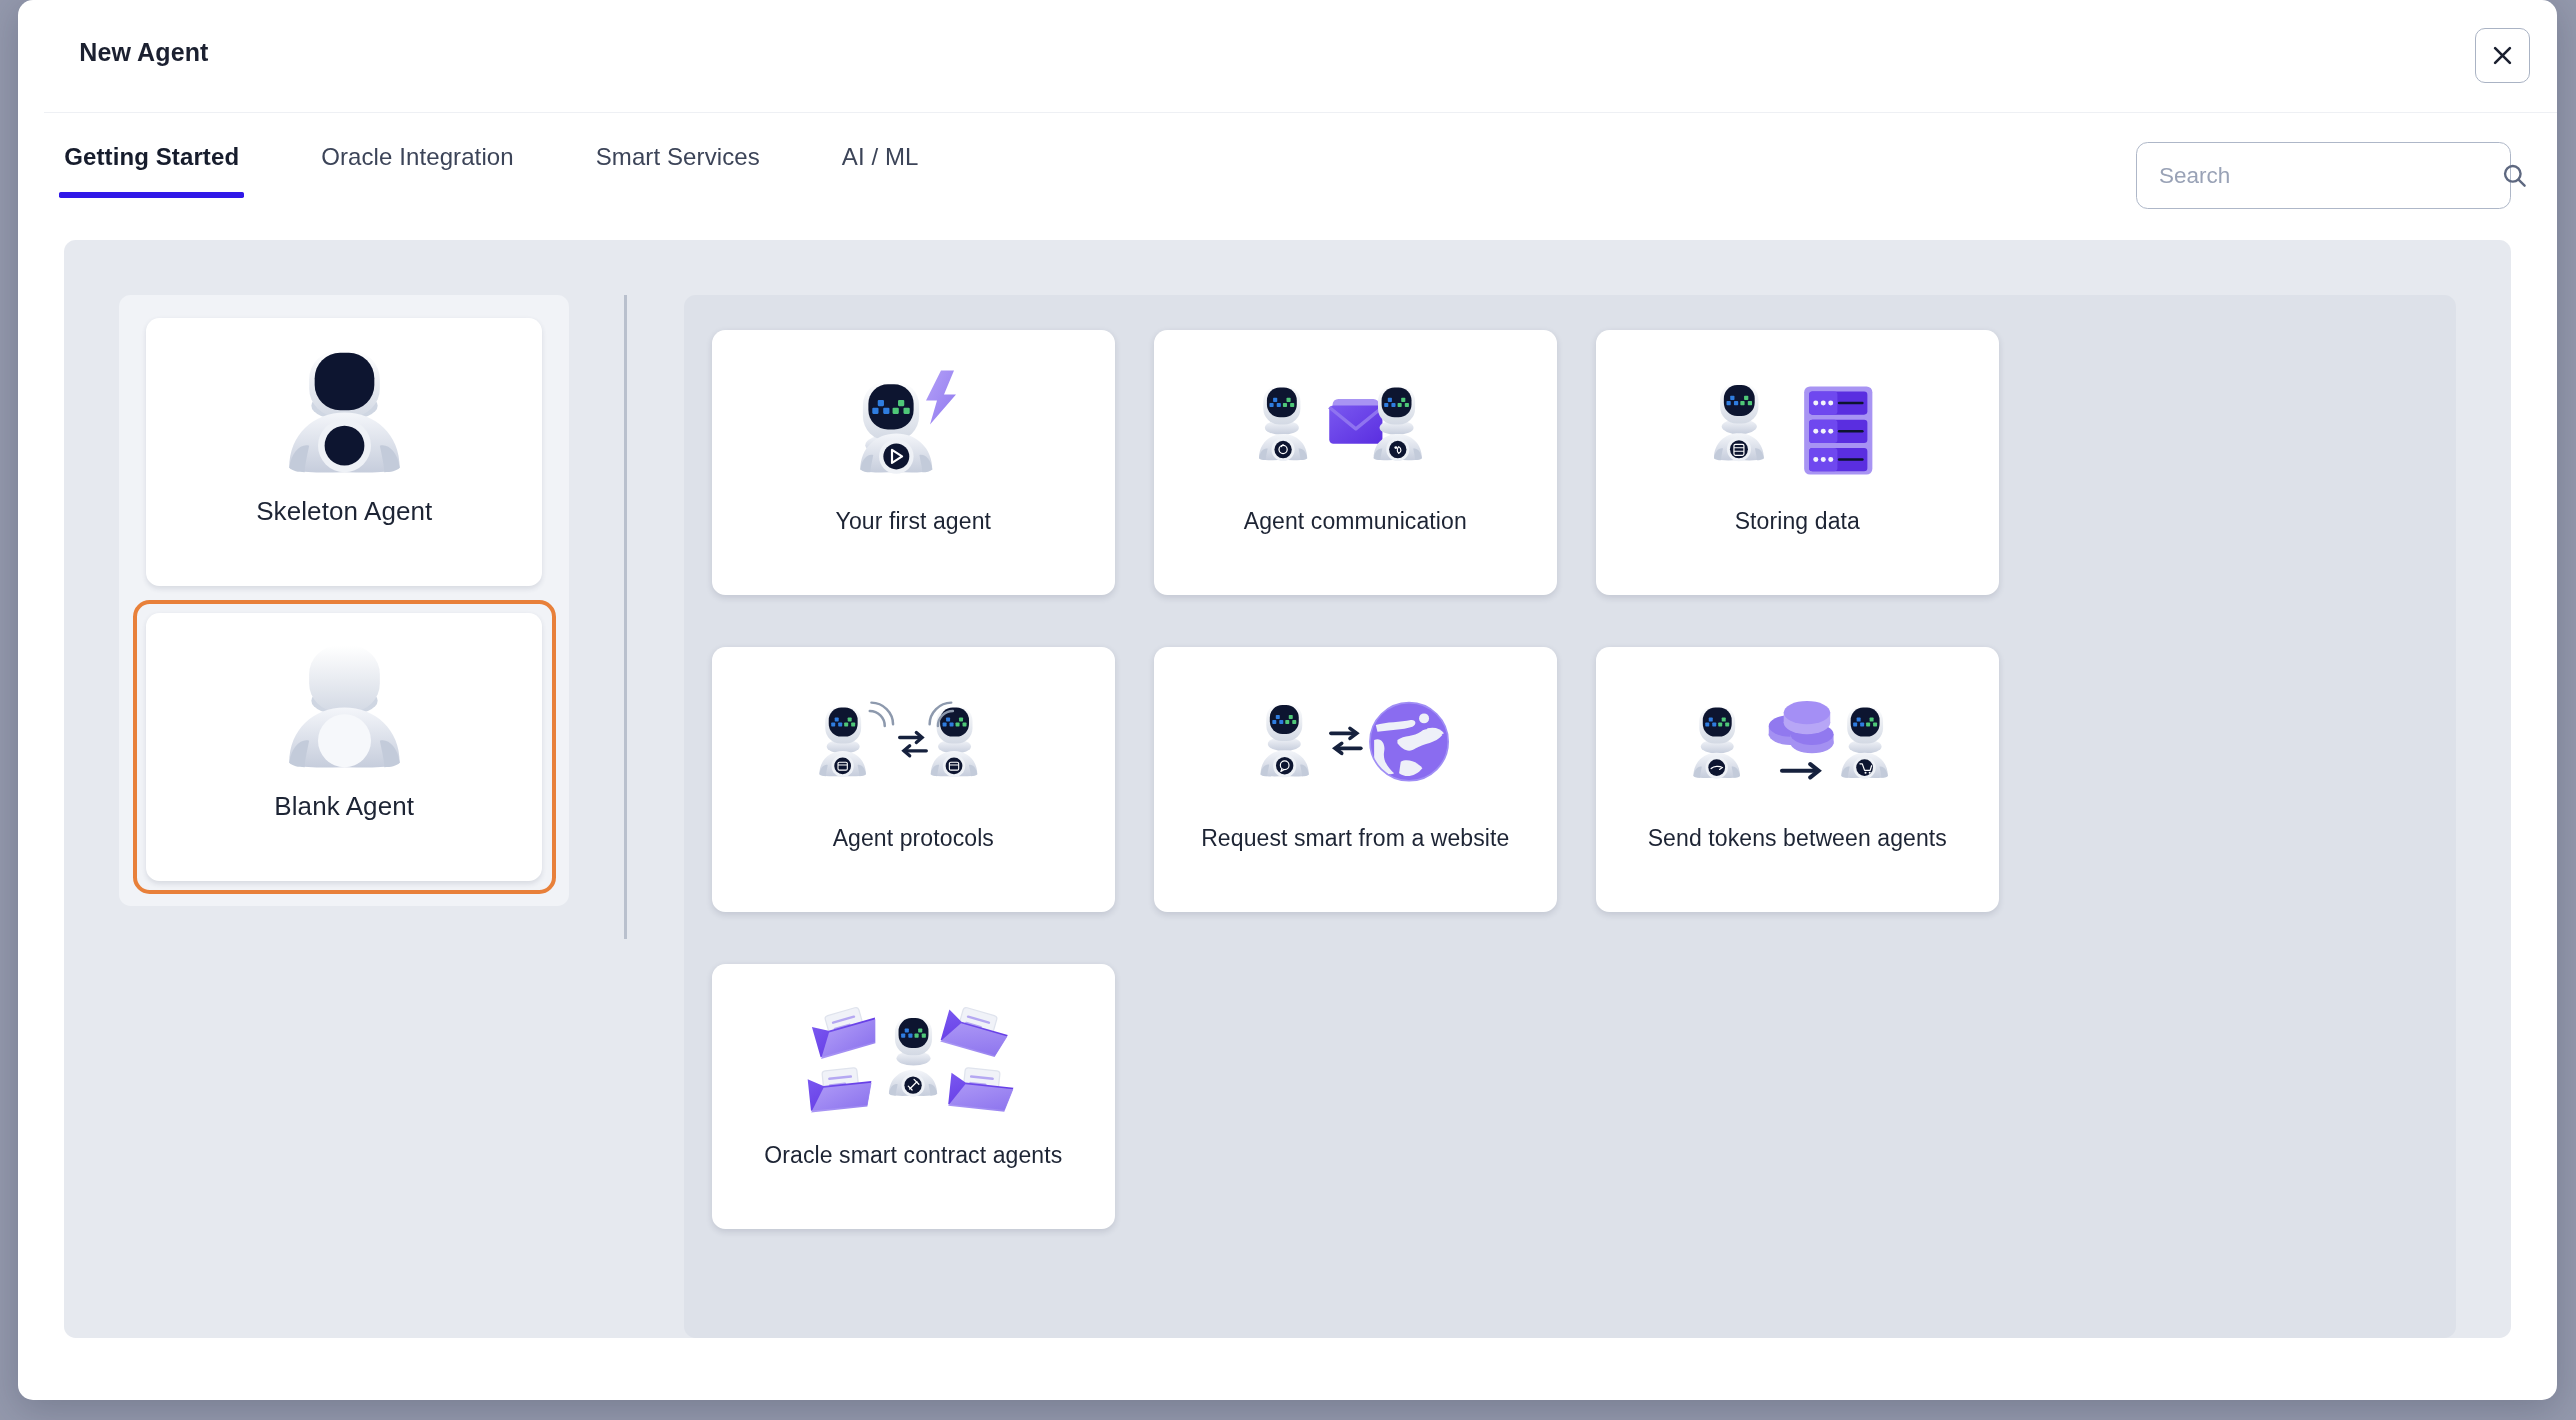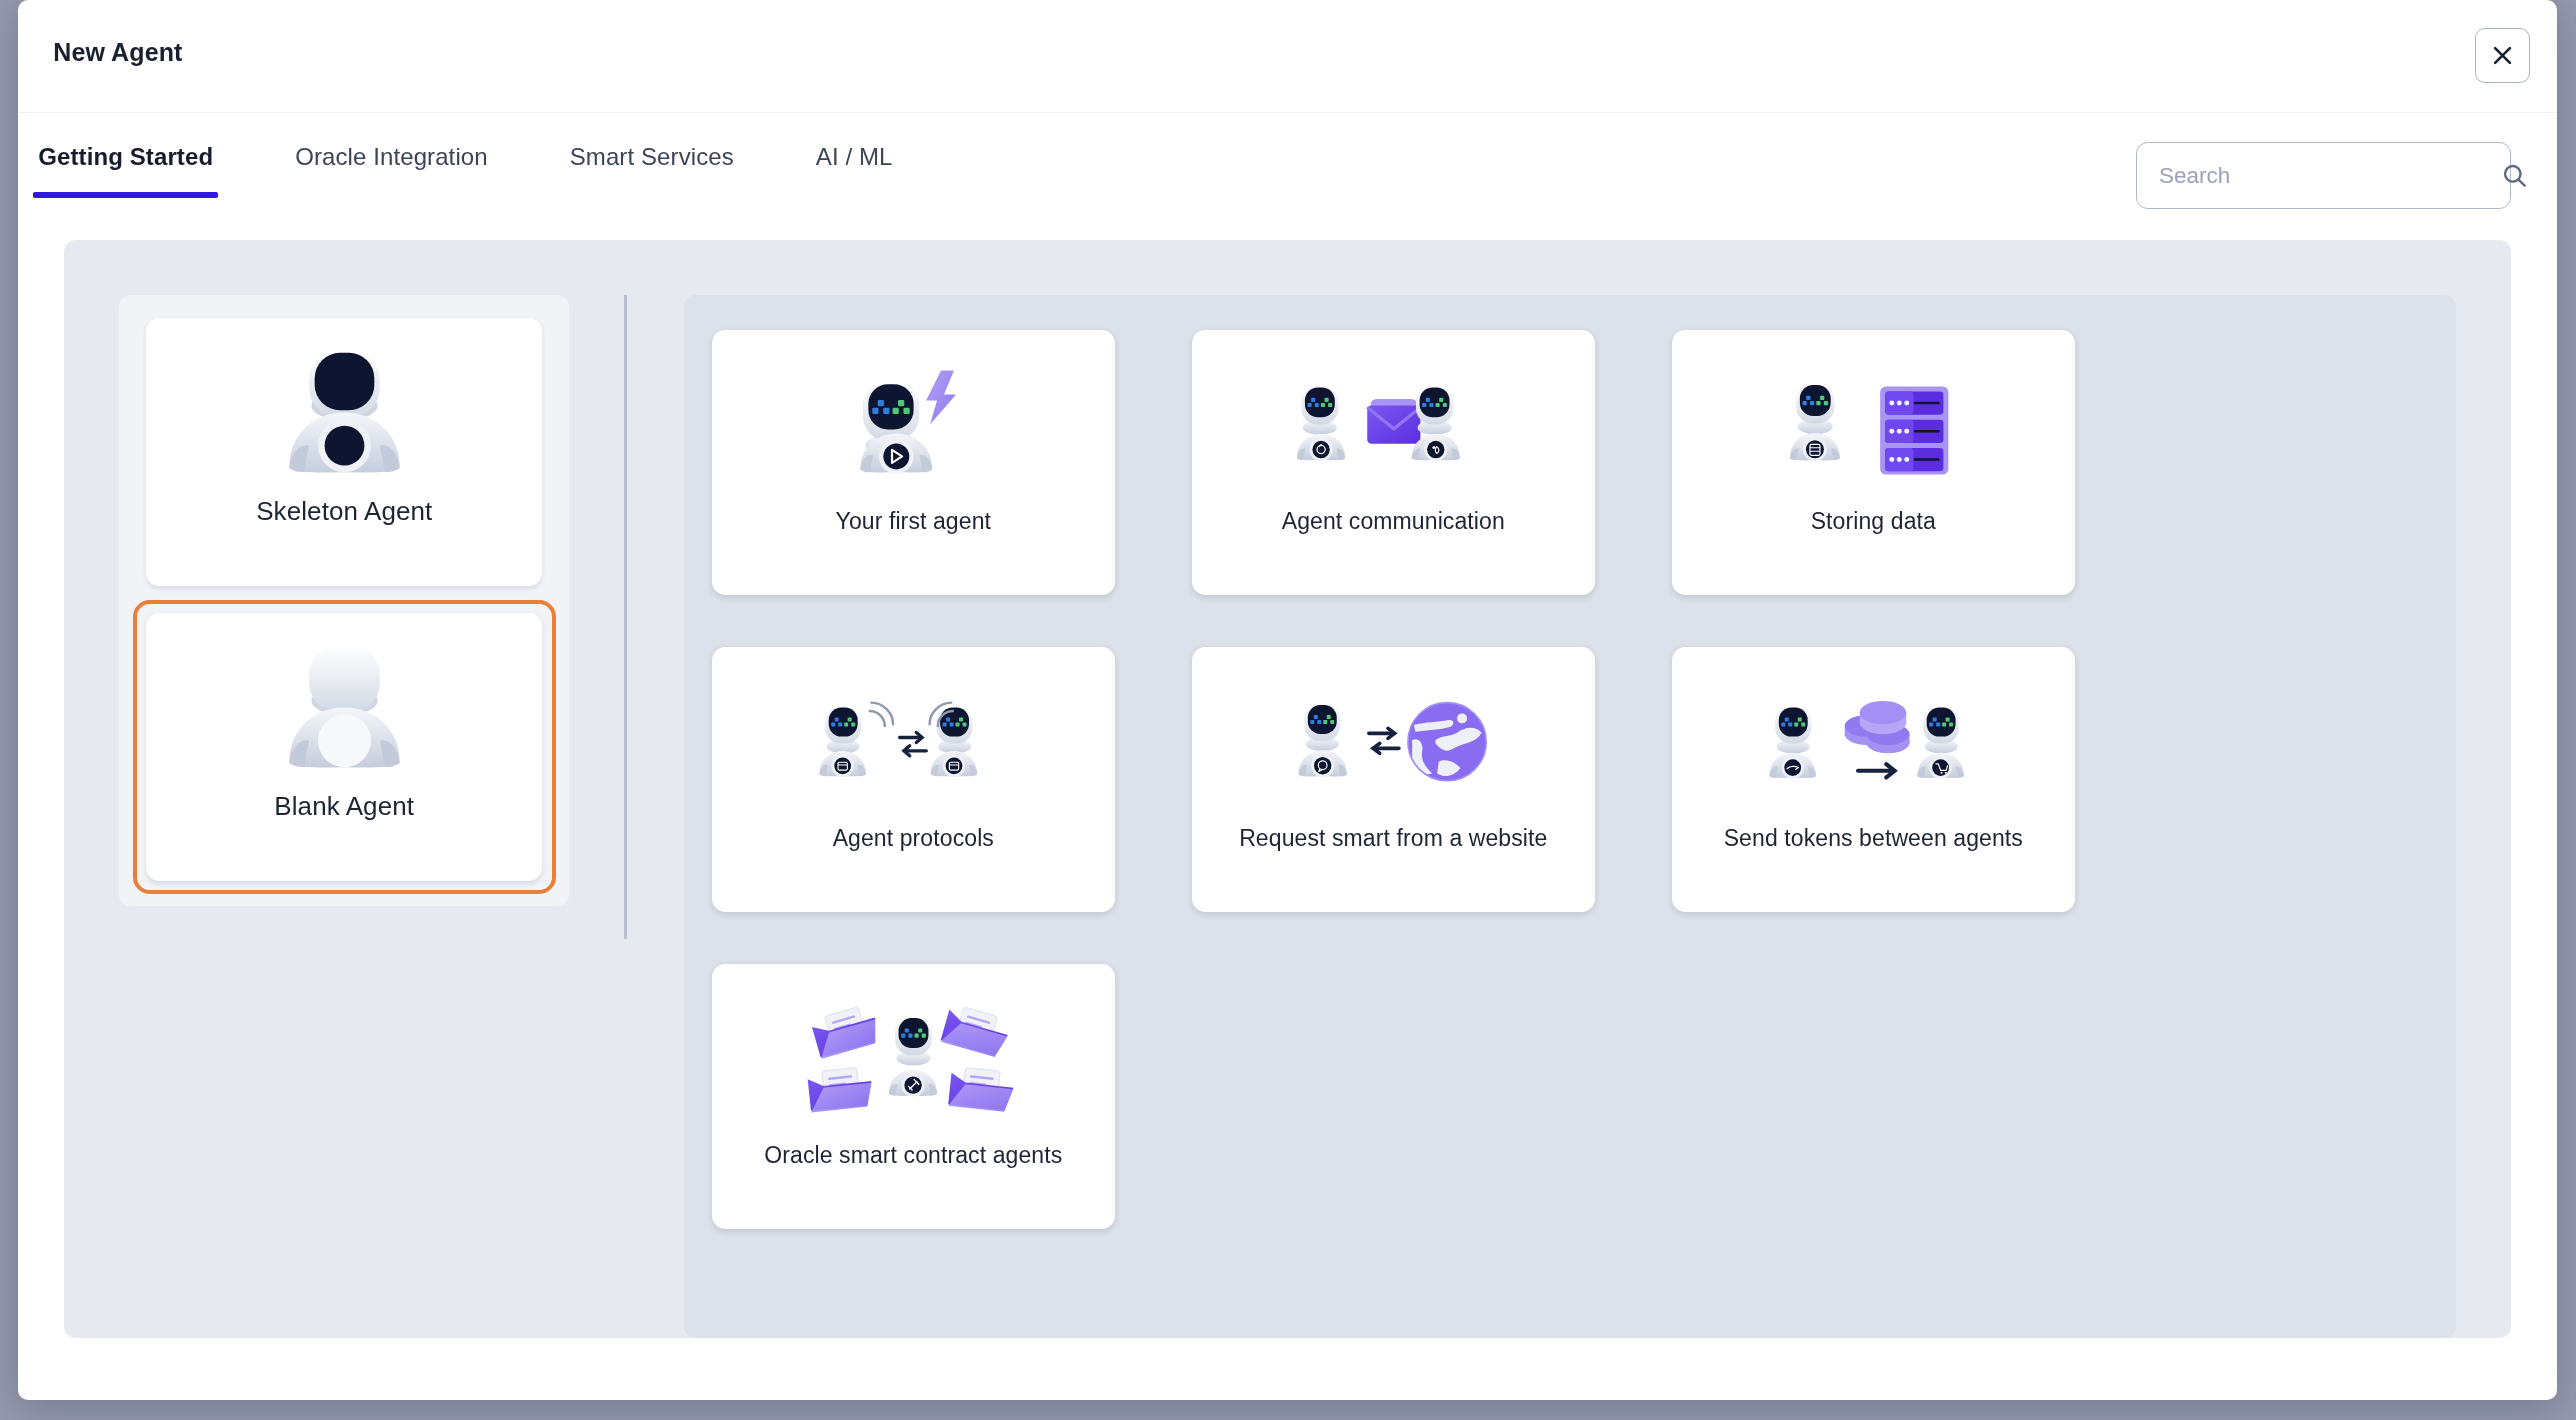--- a/index.html
+++ b/index.html
@@ -16,23 +16,24 @@
     -webkit-font-smoothing: antialiased;
   }
 
   .modal {
     position: absolute;
     left: 18.3px;
     top: 0px;
     width: 2539px;
     height: 1400px;
     background: #ffffff;
-    border-radius: 10px;
+    border-radius: 15px;
     box-shadow: 0 8.3px 37px rgba(30,38,60,0.25);
     overflow: hidden;
+    padding-left: 26px;
   }
 
   
   .modal-header {
     position: relative;
     height: 113px;
     border-bottom: 1.7px solid #eef0f4;
   }
   .modal-title {
     position: absolute;
@@ -203,21 +204,21 @@
     flex: 1;
     margin-left: 57px;
     margin-right: 55px;
     background: #dde1e9;
     border-radius: 11.7px;
     padding: 35px 38px 43px 28px;
   }
   .grid {
     display: flex;
     flex-wrap: wrap;
-    gap: 52px 77px;
+    gap: 52px 39px;
   }
   .tile {
     width: 403px;
     height: 265px;
     background: #ffffff;
     border-radius: 13.3px;
     box-shadow: 0 2.5px 6.7px rgba(40,50,80,0.14);
     display: flex;
     flex-direction: column;
     align-items: center;

